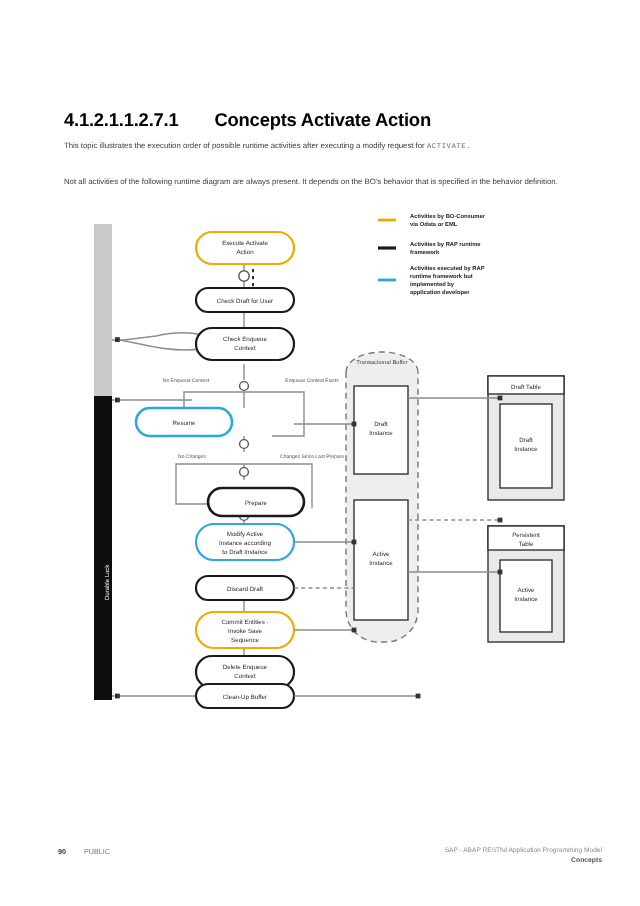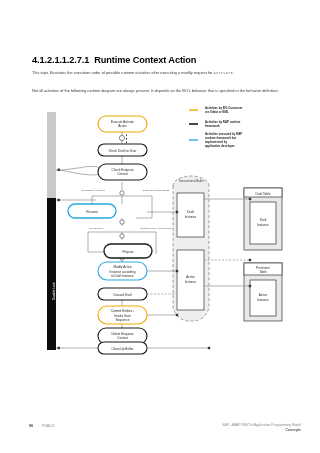--- a/index.html
+++ b/index.html
@@ -12,21 +12,21 @@
     position:relative;
   }
   .page{position:absolute;inset:0;}
 
   
   .heading{
     position:absolute;left:32px;top:55px;width:260px;
     font-size:9.2px;font-weight:bold;letter-spacing:-0.1px;color:#000;
     white-space:nowrap;
   }
-  .heading .num{margin-right:5px;}
+  .heading .num{margin-right:18px;}
   .para{
     position:absolute;left:32px;width:258px;
     font-size:3.9px;line-height:6.2px;color:#3a3a3a;
   }
   .para.p1{top:70px;}
   .para.p2{top:88px;}
   .code{font-family:"Liberation Mono",monospace;font-size:3.6px;color:#6b6b6b;letter-spacing:.3px;}
 
   
   .footer{position:absolute;left:0;right:0;top:424px;height:16px;}
@@ -44,21 +44,21 @@
   .lg-text{font-family:"Liberation Sans",sans-serif;font-size:2.9px;font-weight:bold;fill:#222;}
   .bar-text{font-family:"Liberation Sans",sans-serif;font-size:3px;fill:#ffffff;}
   .tb-text{font-family:"Liberation Sans",sans-serif;font-size:2.9px;fill:#444;text-anchor:middle;}
 </style>
 </head>
 <body>
 
 <div class="page">
 
   <div class="heading">
-    <span class="num">4.1.2.1.1.2.7.1</span><span>Runtime Context Action</span>
+    <span class="num">4.1.2.1.1.2.7.1</span><span>Concepts Activate Action</span>
   </div>
 
   <div class="para p1">
     <span>This topic illustrates the execution order of possible runtime activities after executing a modify request for</span>
     <span class="code">ACTIVATE.</span>
   </div>
   <div class="para p2">Not all activities of the following runtime diagram are always present. It depends on the BO's behavior that is specified in the behavior definition.</div>
 
   <div class="diagram">
     <svg width="320" height="300" viewBox="0 0 320 300" xmlns="http://www.w3.org/2000/svg">

